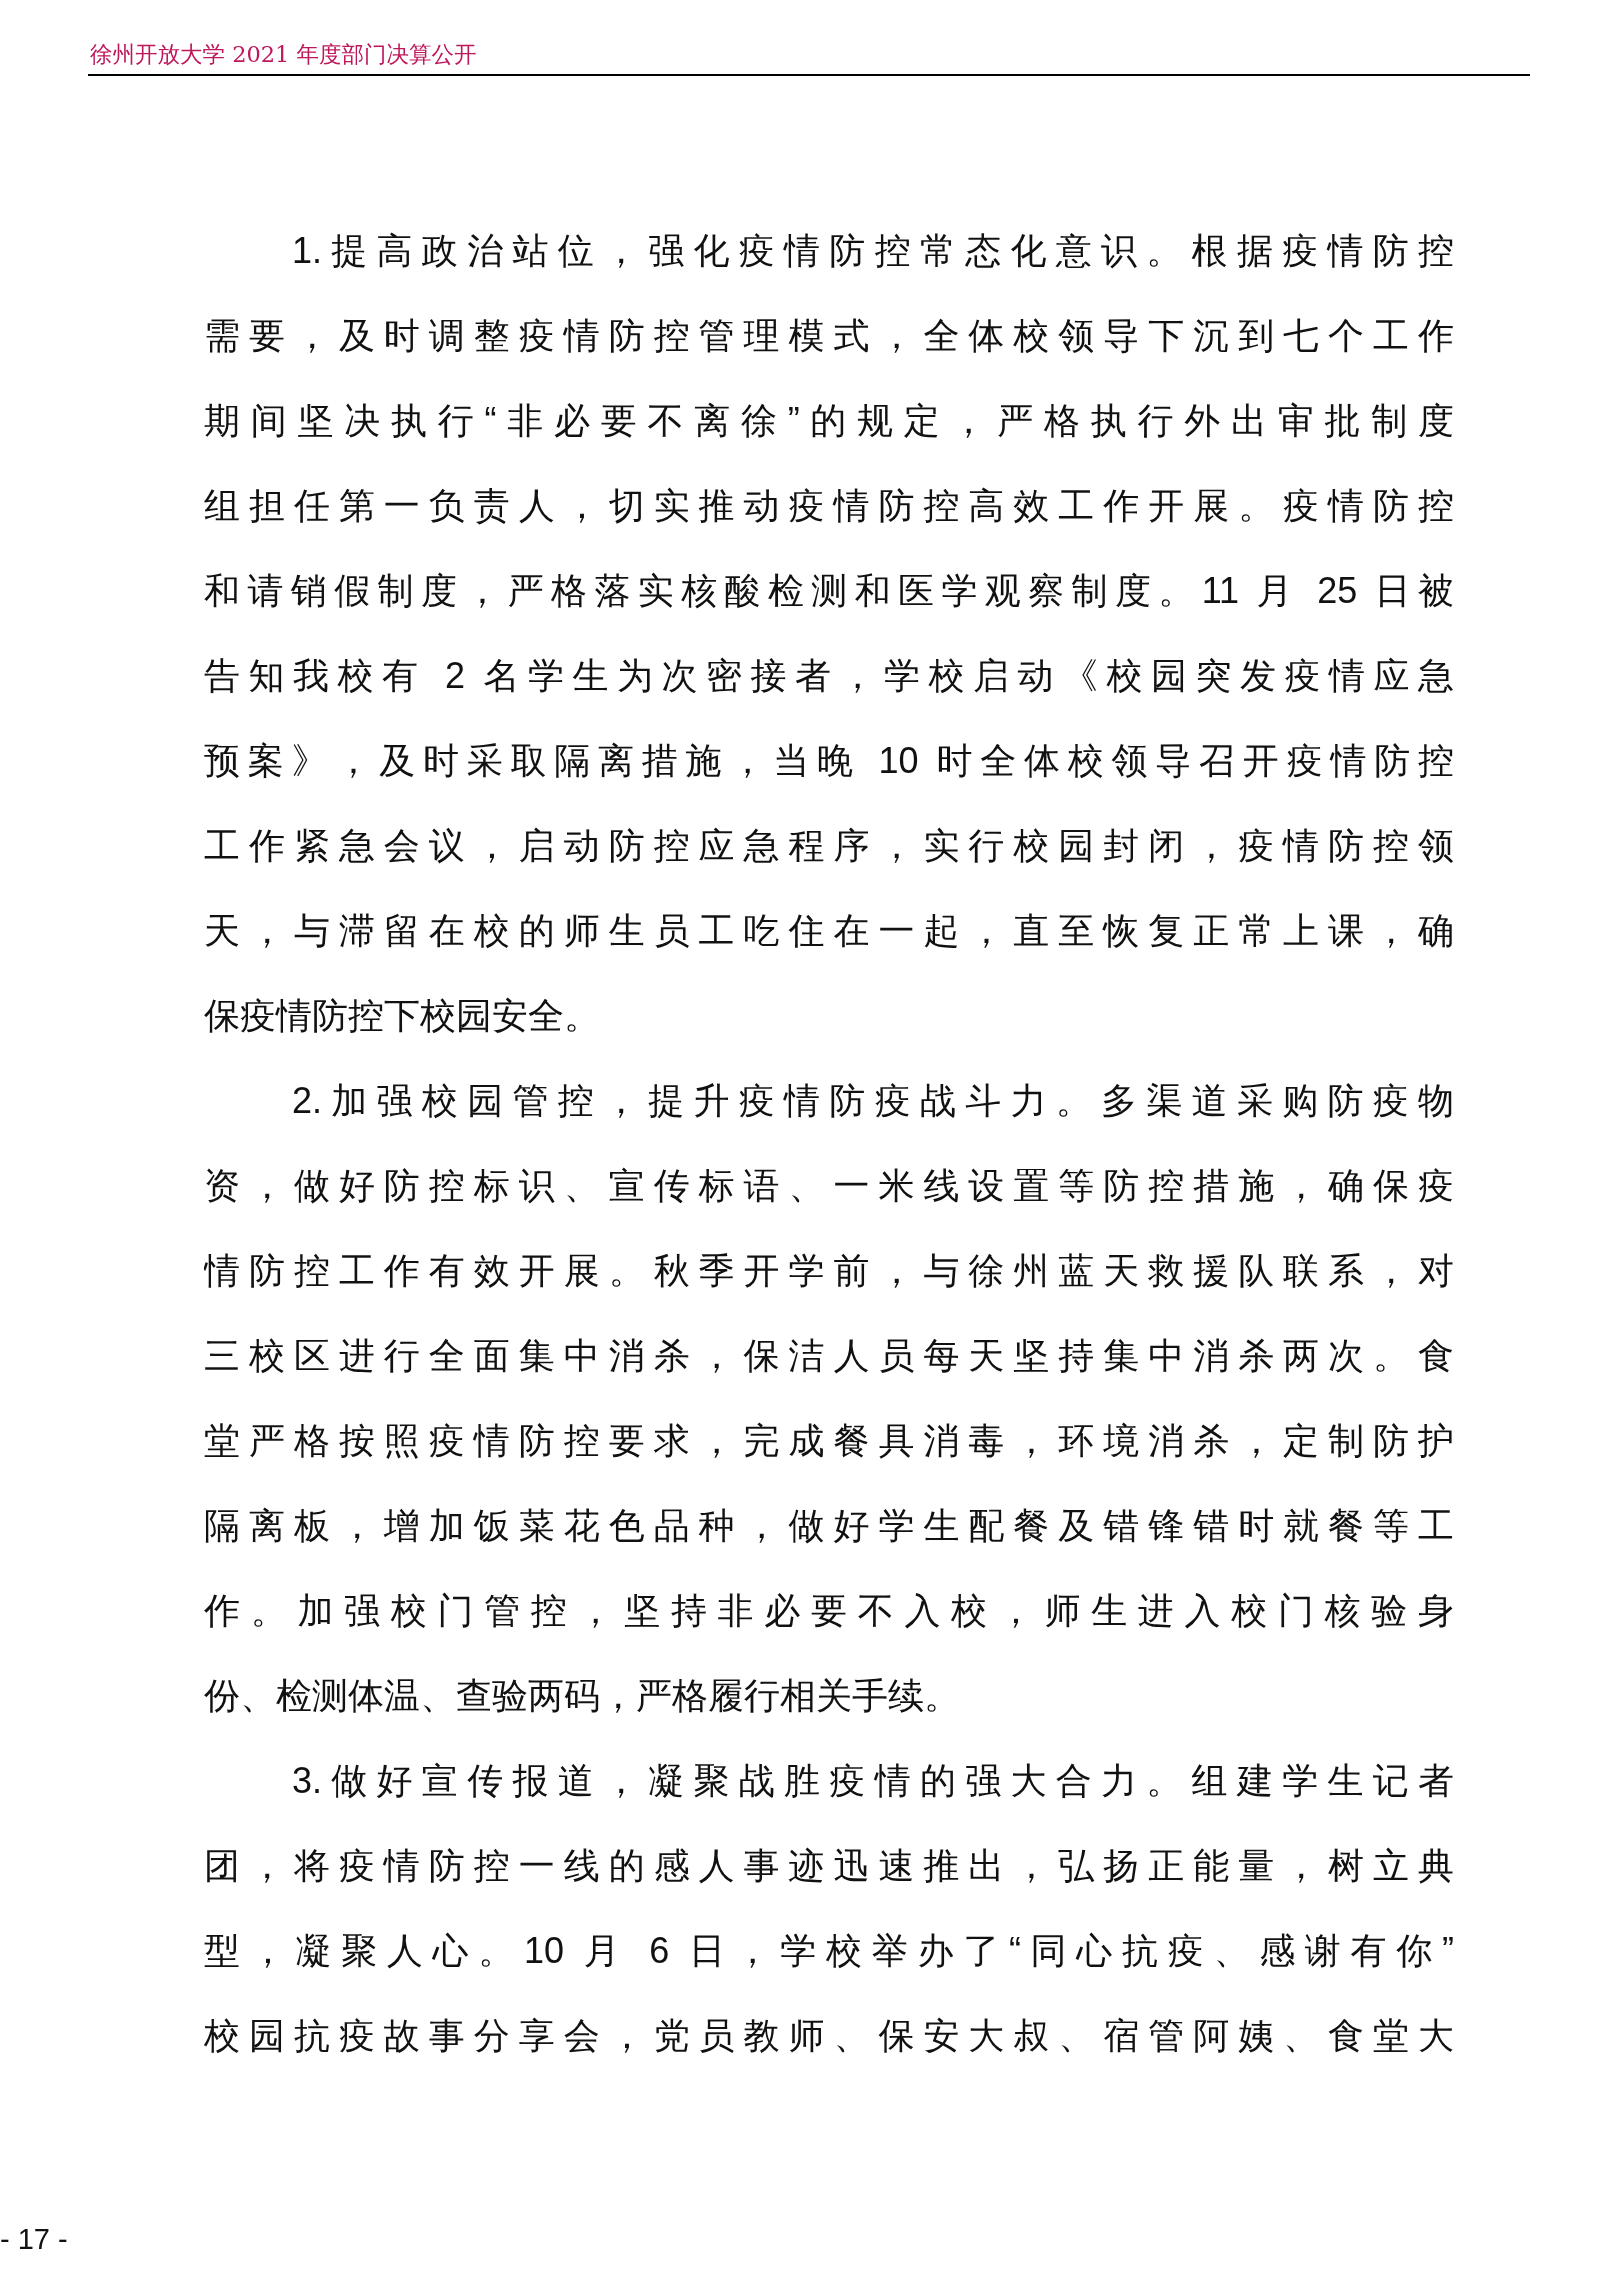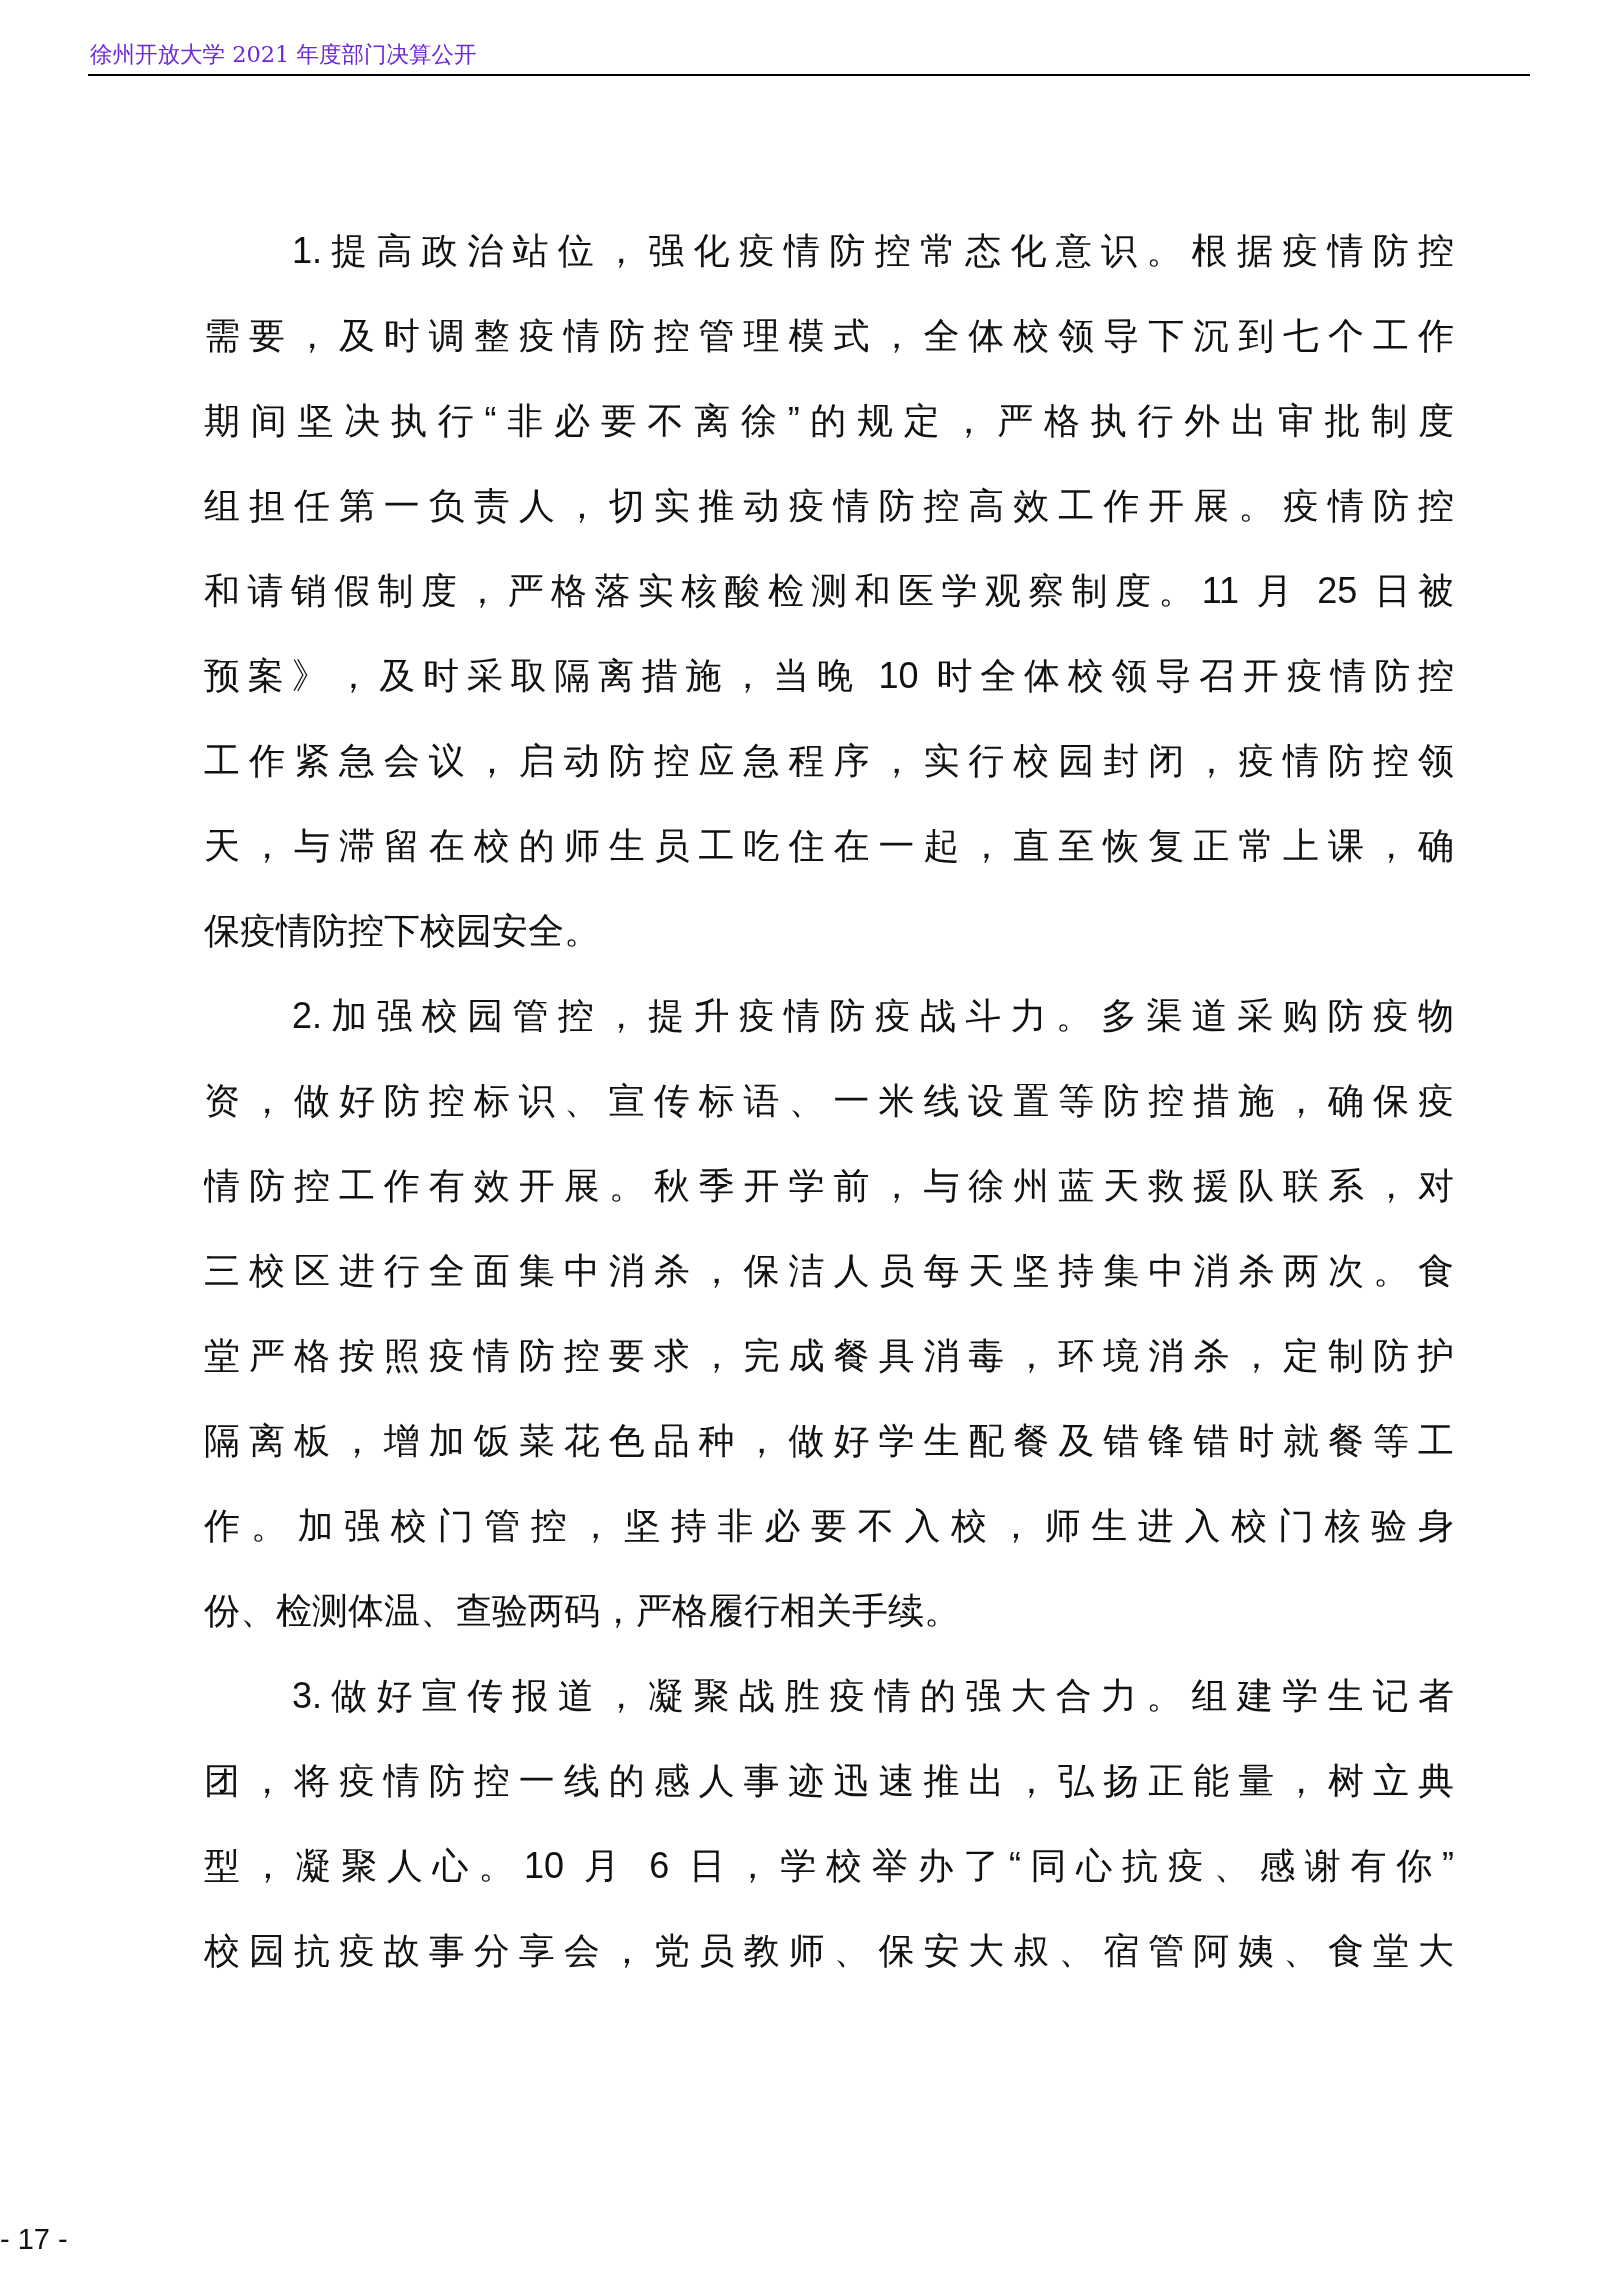--- a/index.html
+++ b/index.html
@@ -1,19 +1,19 @@
 <!DOCTYPE html>
 <html><head>
 <meta charset="utf-8">
 <style>
   html, body { margin: 0; padding: 0; background: #ffffff; }
   body { width: 1621px; height: 2293px; position: relative; overflow: hidden; color: #111; }
   .header-text {
     position: absolute; left: 90px; top: 39px;
-    font-family: "DejaVu Serif", serif; font-size: 22.5px; color: #6d28d9;
+    font-family: "DejaVu Serif", serif; font-size: 22.5px; color: #be185d;
     letter-spacing: 0px; white-space: nowrap;
   }
   .header-rule {
     position: absolute; left: 88px; top: 74px; width: 1442px; height: 2px; background: #000;
   }
   .body-text {
     position: absolute; left: 204px; top: 208px; width: 1250px;
     font-family: Liberation Sans, sans-serif; font-size: 36px;
   }
   .line {
@@ -35,20 +35,21 @@
   <div class="header-rule"></div>
 
   <div class="body-text">
 
     <div>
       <div class="line indent">1.提高政治站位，强化疫情防控常态化意识。根据疫情防控</div>
       <div class="line">需要，及时调整疫情防控管理模式，全体校领导下沉到七个工作</div>
       <div class="line">期间坚决执行“非必要不离徐”的规定，严格执行外出审批制度</div>
       <div class="line">组担任第一负责人，切实推动疫情防控高效工作开展。疫情防控</div>
       <div class="line">和请销假制度，严格落实核酸检测和医学观察制度。11 月 25 日被</div>
+      <div class="line">告知我校有 2 名学生为次密接者，学校启动《校园突发疫情应急</div>
       <div class="line">预案》，及时采取隔离措施，当晚 10 时全体校领导召开疫情防控</div>
       <div class="line">工作紧急会议，启动防控应急程序，实行校园封闭，疫情防控领</div>
       <div class="line">天，与滞留在校的师生员工吃住在一起，直至恢复正常上课，确</div>
       <div class="line last">保疫情防控下校园安全。</div>
     </div>
 
     <div>
       <div class="line indent">2.加强校园管控，提升疫情防疫战斗力。多渠道采购防疫物</div>
       <div class="line">资，做好防控标识、宣传标语、一米线设置等防控措施，确保疫</div>
       <div class="line">情防控工作有效开展。秋季开学前，与徐州蓝天救援队联系，对</div>

